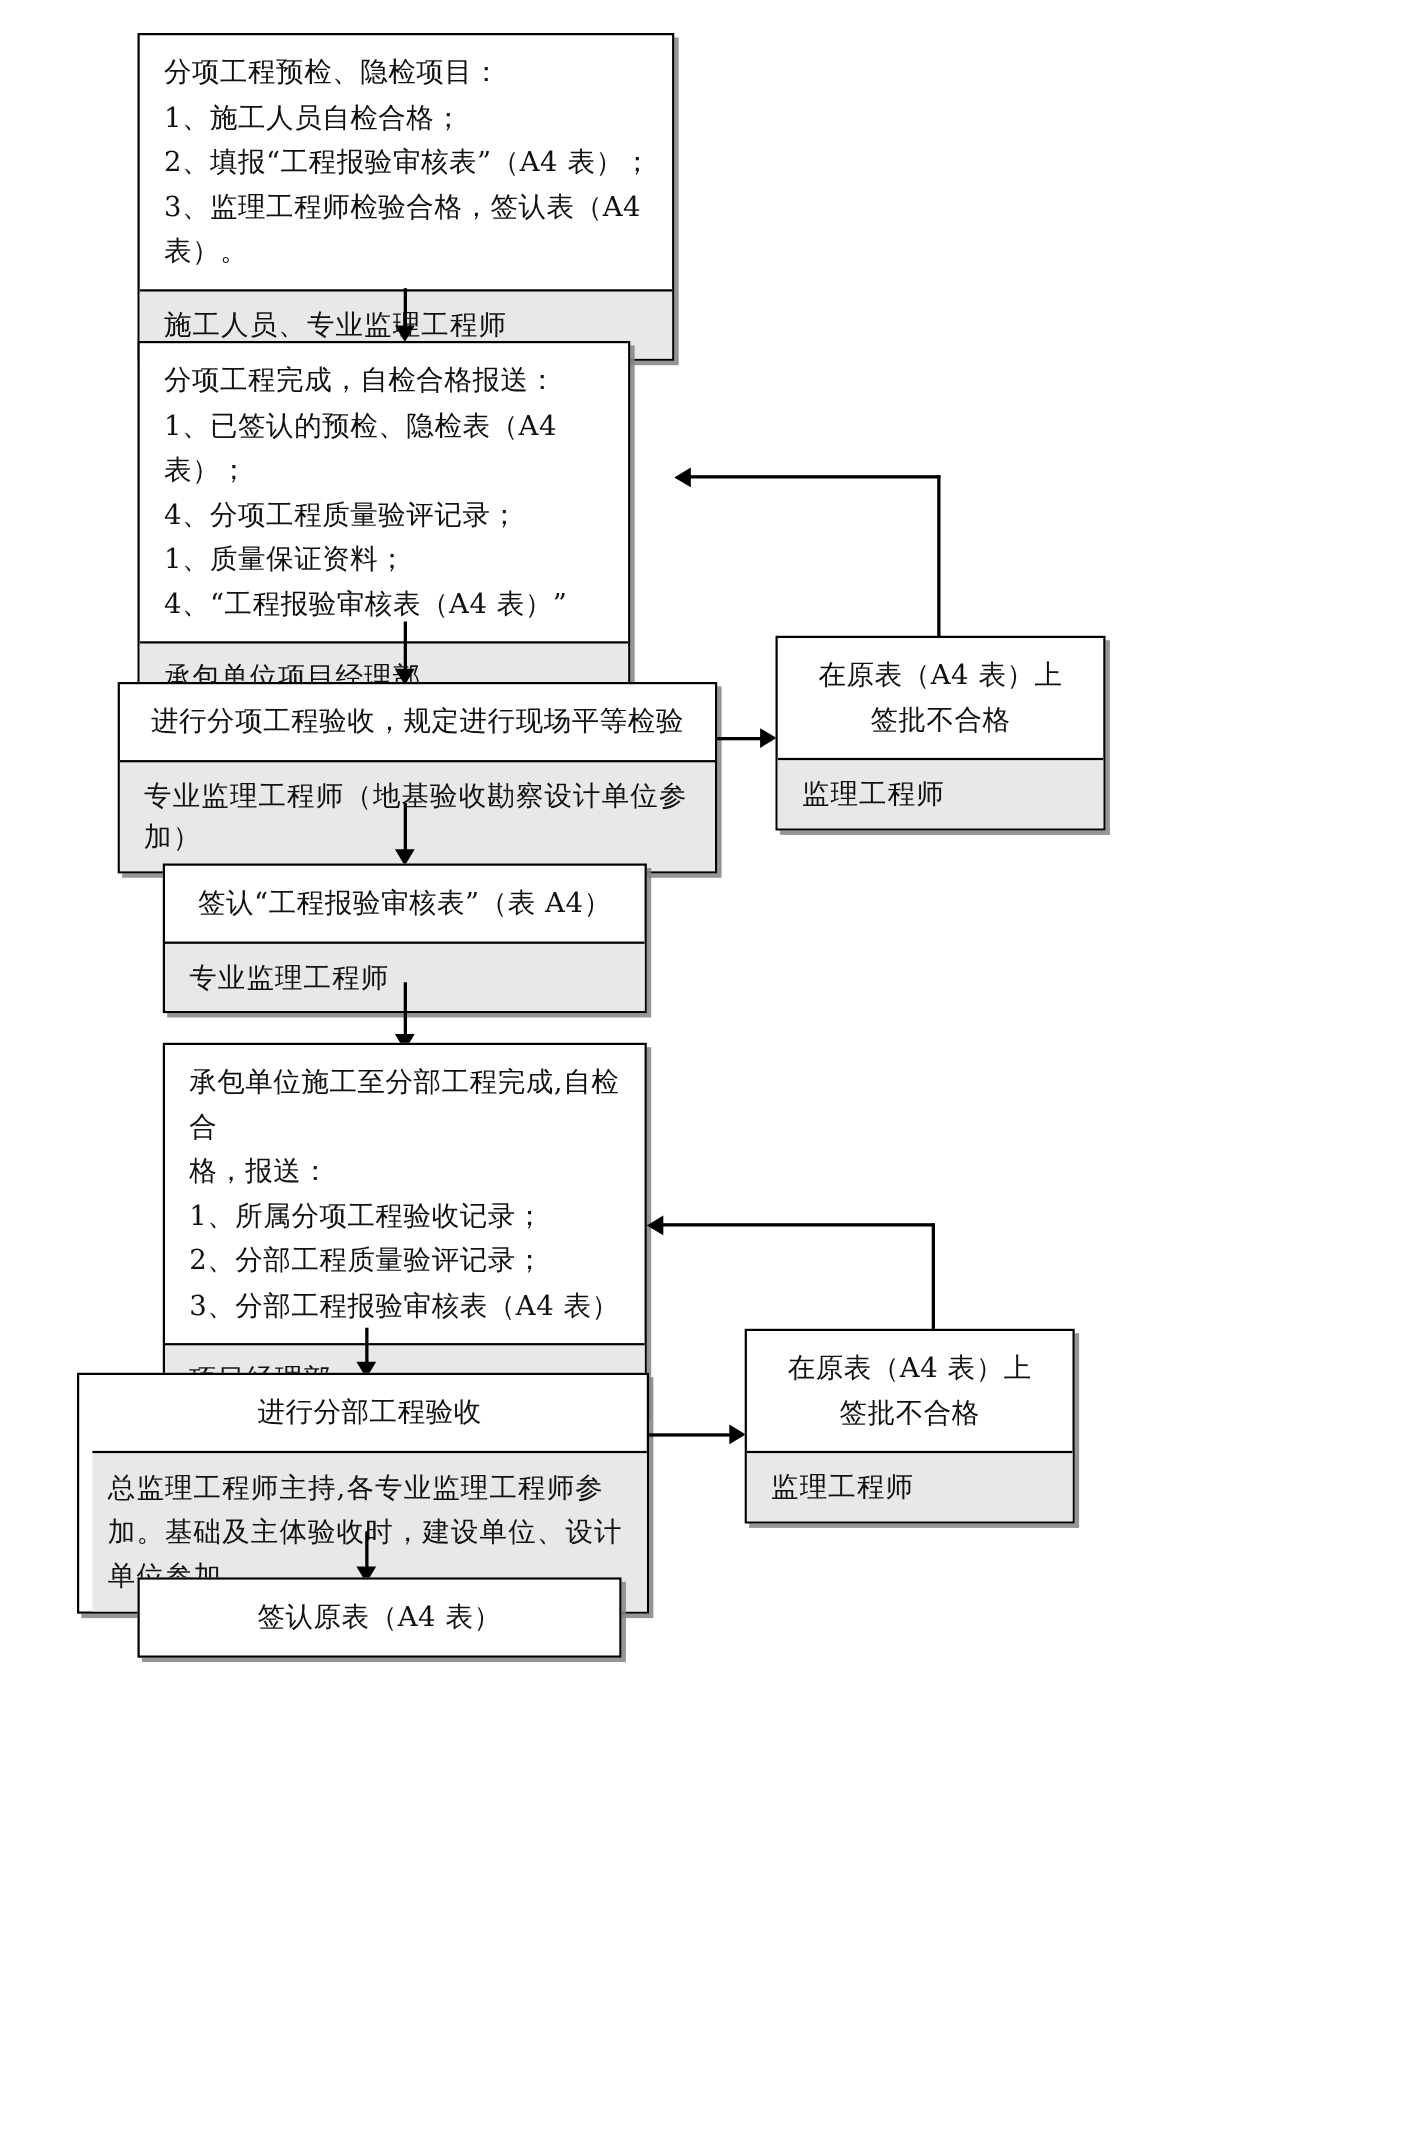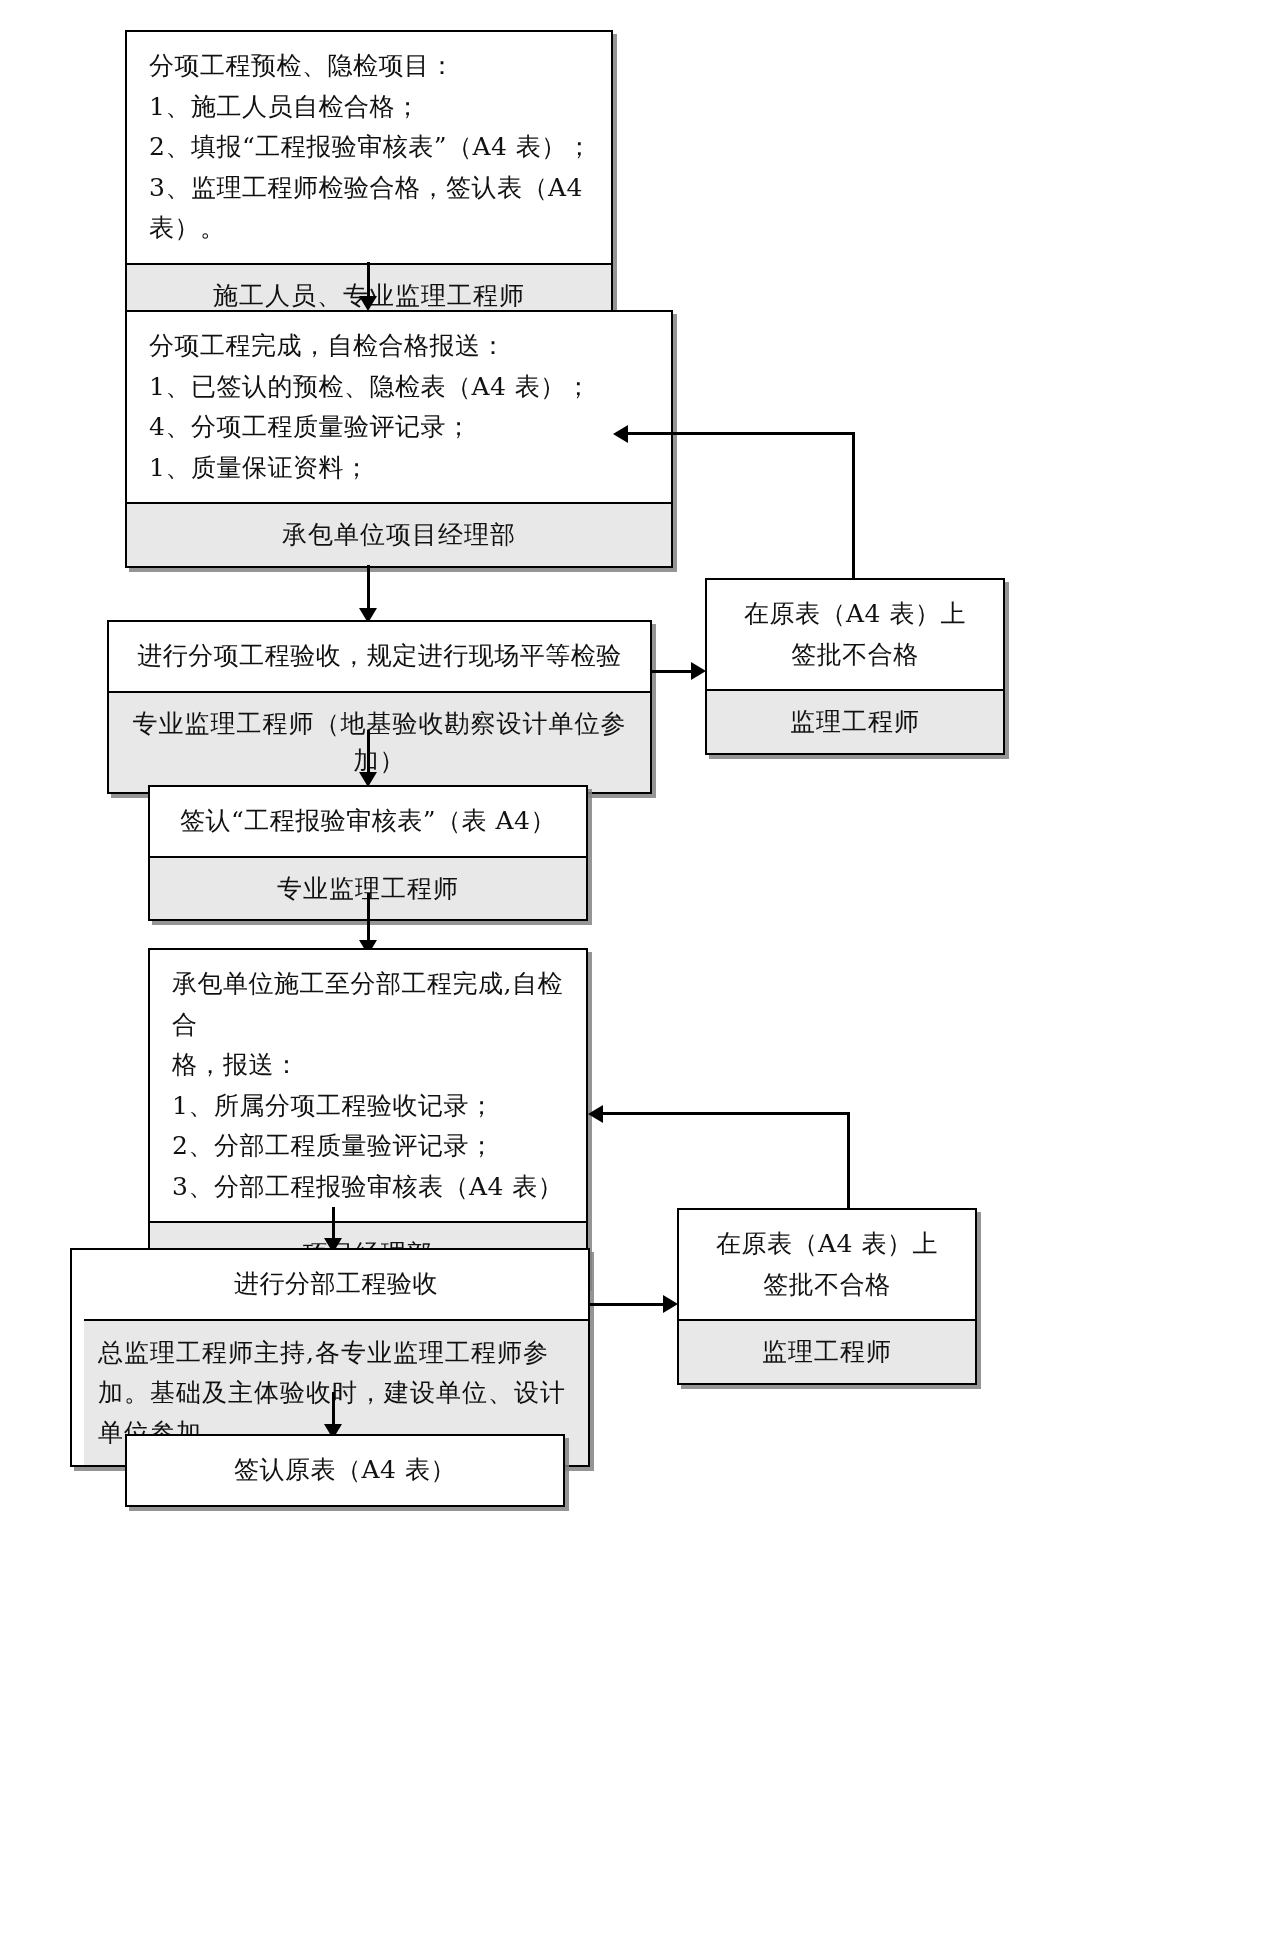--- a/index.html
+++ b/index.html
@@ -39,21 +39,21 @@
     letter-spacing: 0.5px;
   }
   .node .body.center {
     text-align: center;
     padding-left: 18px;
     border-radius: 27px;
   }
   .node .role {
     border-top: 2px solid #000;
     background: #e8e8e8;
-    text-align: center;
+    text-align: left;
     font-size: 25px;
     line-height: 1.5;
     padding: 12px 22px;
     letter-spacing: 1px;
     color: #111;
   }
   .node .body p { margin: 0; }
 
   
   .conn {
@@ -94,26 +94,27 @@
       <p>1、施工人员自检合格；</p>
       <p>2、填报“工程报验审核表”（A4 表）；</p>
       <p>3、监理工程师检验合格，签认表（A4 表）。</p>
     </div>
     <div class="role">施工人员、专业监理工程师</div>
   </div>
 
   <div class="conn vline" style="left:352px; top:262px; height:42px;"></div>
   <div class="arrow-down" style="left:344px; top:296px;"></div>
 
-  <div class="node" style="left:110px; top:310px; width:548px;">
+  <div class="node" style="left:110px; top:310px; width:448px;">
     <div class="body">
       <p>分项工程完成，自检合格报送：</p>
       <p>1、已签认的预检、隐检表（A4 表）；</p>
       <p>4、分项工程质量验评记录；</p>
       <p>1、质量保证资料；</p>
+      <p>4、“工程报验审核表（A4 表）”</p>
     </div>
     <div class="role">承包单位项目经理部</div>
   </div>
 
   <div class="conn vline" style="left:352px; top:565px; height:50px;"></div>
   <div class="arrow-down" style="left:344px; top:608px;"></div>
 
   <div class="node" style="left:92px; top:620px; width:545px;">
     <div class="body center">
       <p>进行分项工程验收，规定进行现场平等检验</p>

